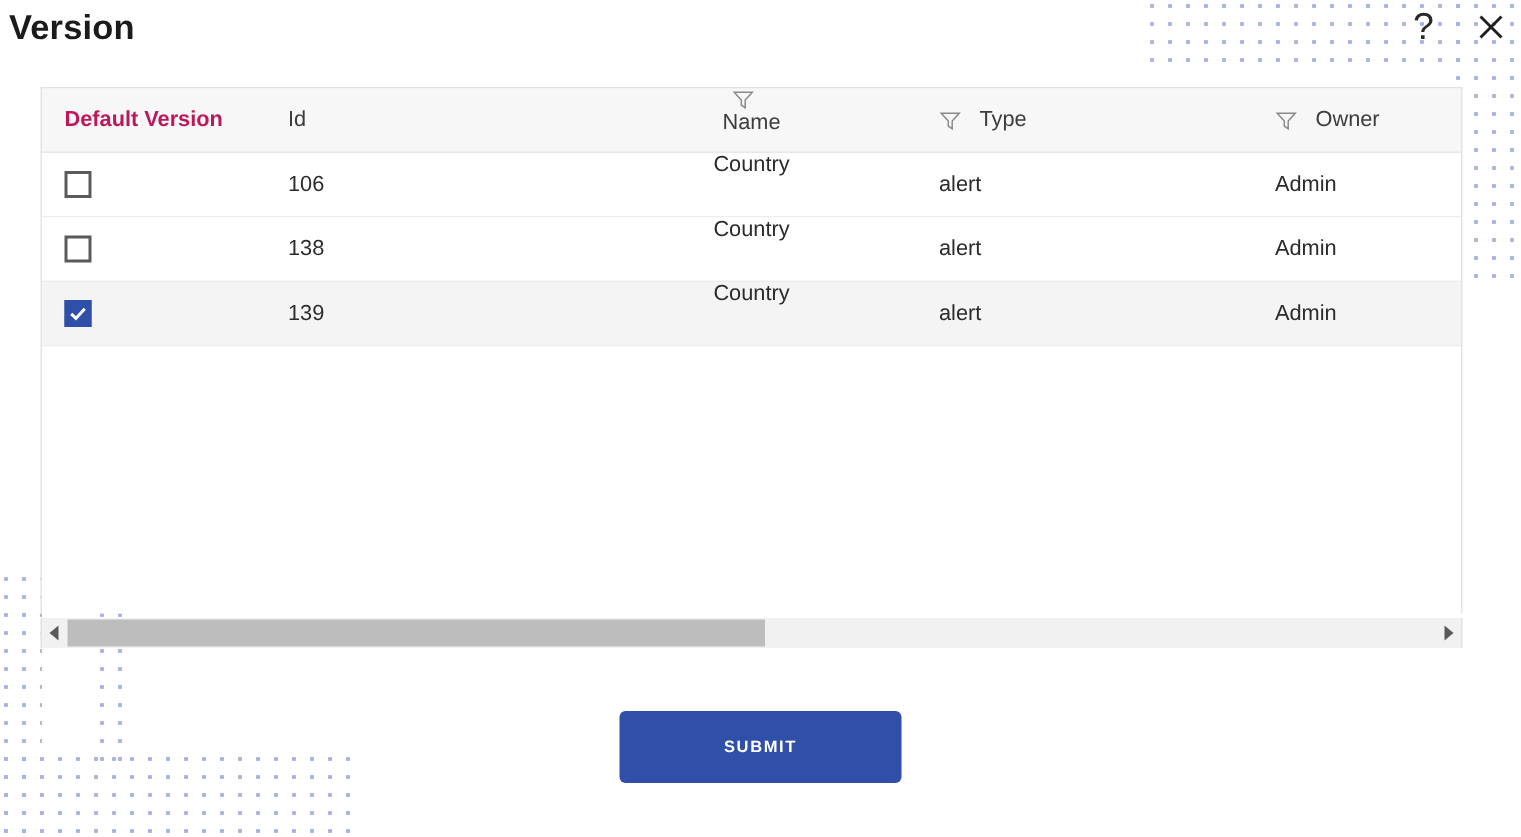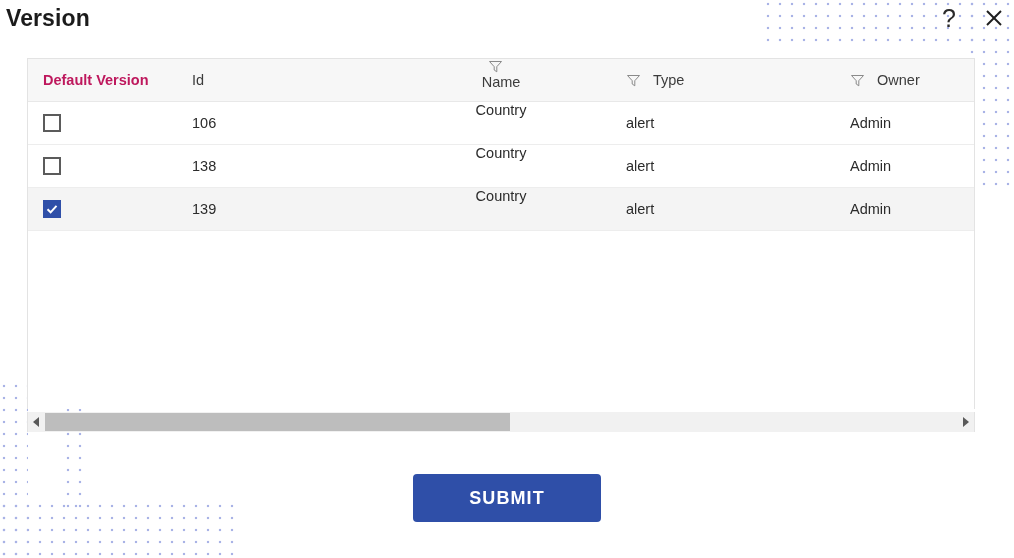--- a/index.html
+++ b/index.html
@@ -187,21 +187,21 @@
     display: flex;
     justify-content: center;
     gap: 14px;
   }
   .btn {
     width: 188px;
     height: 48px;
     border: none;
     border-radius: 4px;
     color: #ffffff;
-    font-size: 18px;
+    font-size: 11px;
     font-weight: bold;
     letter-spacing: 1.1px;
     cursor: pointer;
     font-family: "Liberation Sans", sans-serif;
   }
   #submit-button { background: #2f4fa8; }
   #cancel-button { background: #9e9e9e; }
 </style>
 </head>
 <body>

